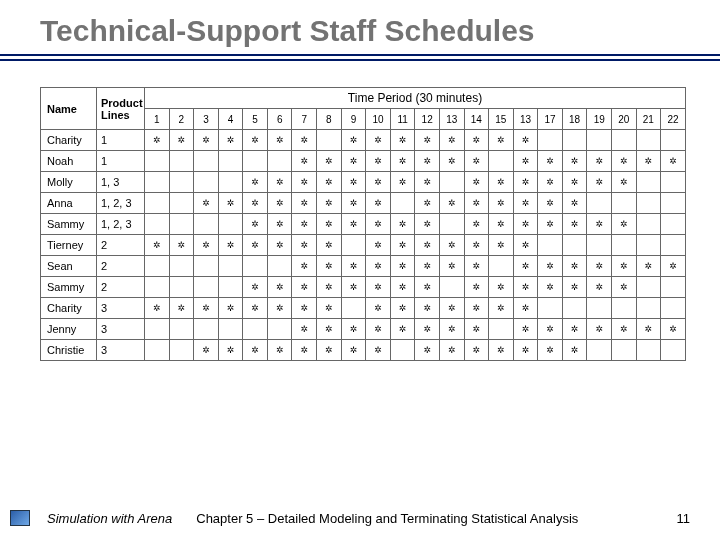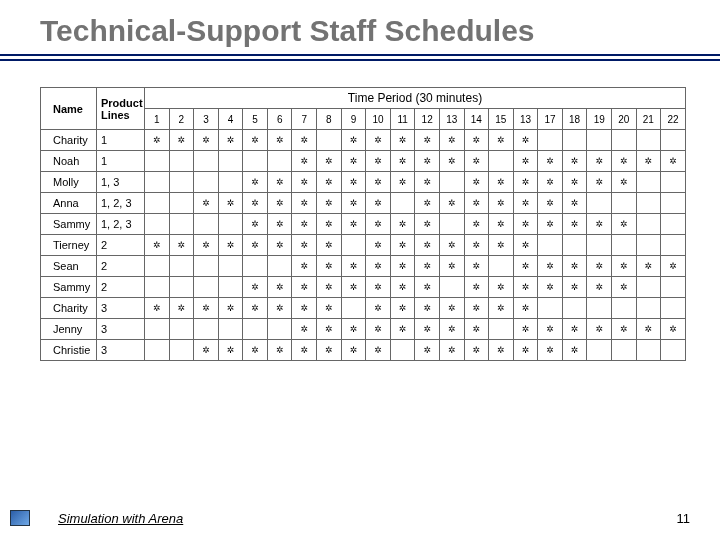--- a/index.html
+++ b/index.html
@@ -39,21 +39,21 @@
   th, td {
     border: 1px solid #666;
     font-size: 11px;
     text-align: center;
     padding: 3px 2px;
     height: 21px;
   }
   th.name-col, td.name-col {
     width: 56px;
     text-align: left;
-    padding-left: 12px;
+    padding-left: 6px;
   }
   th.lines-col, td.lines-col {
     width: 48px;
     text-align: left;
     padding-left: 4px;
     margin-left: 24px;
   }
   th.name-col, th.lines-col {
     font-weight: bold;
   }
@@ -73,23 +73,22 @@
     left: 0;
     width: 100%;
     display: flex;
     align-items: center;
     padding: 0 30px 0 10px;
     font-size: 13px;
     color: #000;
   }
   .footer .book {
     font-style: italic;
-    margin-left: 28px;
+    margin-left: 17px;
     margin-right: 24px;
-    text-decoration: underline;
   }
   .footer .chapter {
     flex: 1;
   }
   .footer .pgnum {
     margin-left: auto;
   }
   .logo {
     width: 20px;
     height: 16px;
@@ -424,14 +423,15 @@
           <td class="mark"></td>
           <td class="mark"></td>
         </tr>
       </tbody>
   </table>
 </div>
 
 <div class="footer">
   <div class="logo"></div>
   <div class="book">Simulation with Arena</div>
+  <div class="chapter">Chapter 5 – Detailed Modeling and Terminating Statistical Analysis</div>
   <div class="pgnum">11</div>
 </div>
 
 </body></html>

